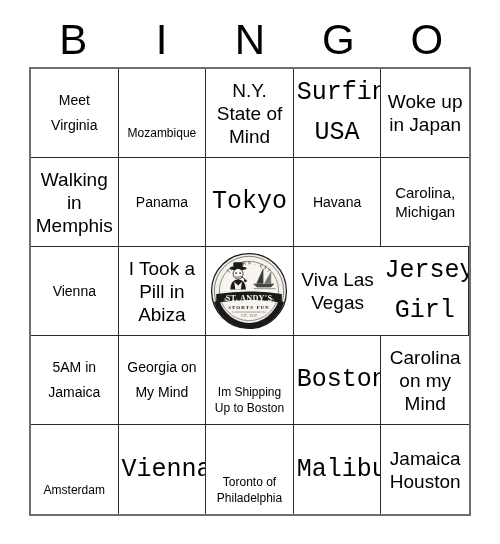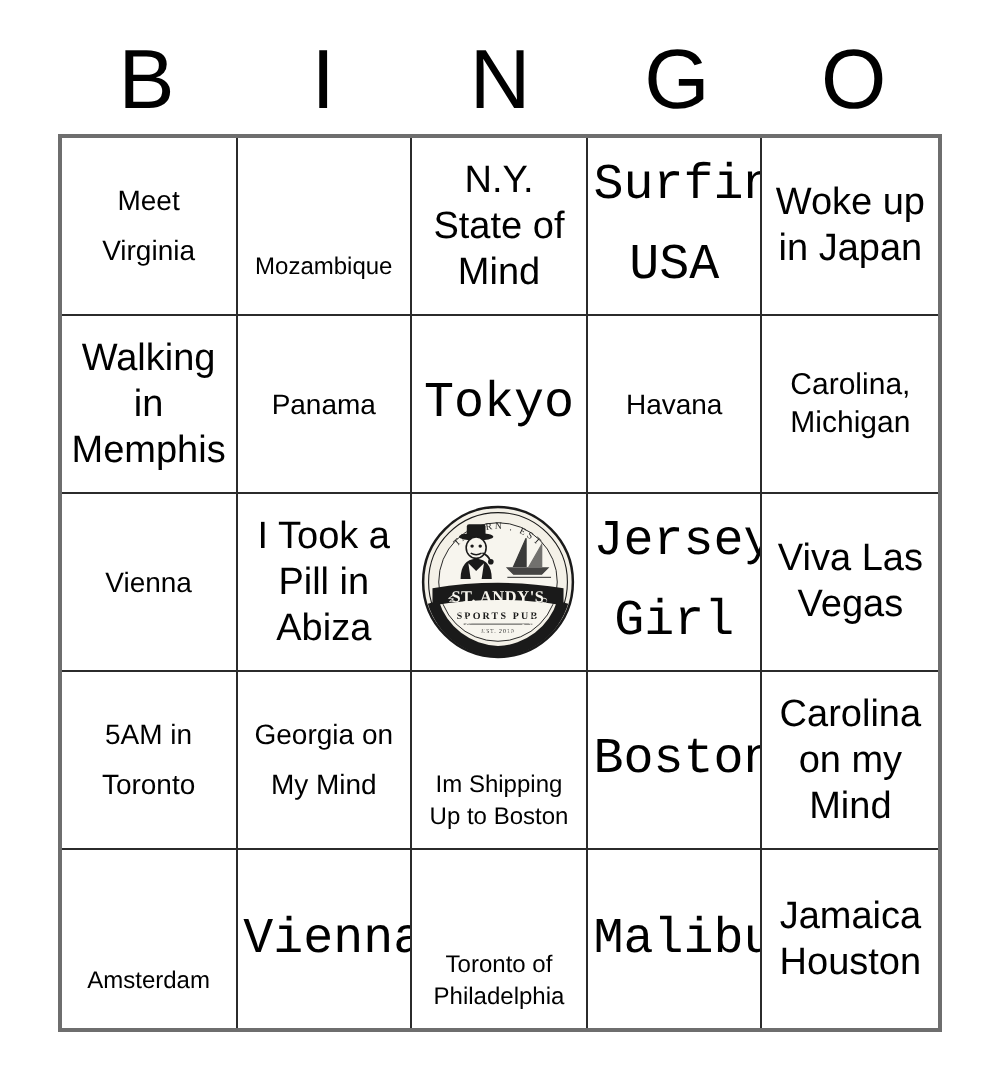--- a/index.html
+++ b/index.html
@@ -206,29 +206,29 @@
           <text x="50" y="83" text-anchor="middle" font-family="'Liberation Serif', serif" font-size="3.8" fill="#1a1a1a" letter-spacing="0.6">EST. 2019</text>
 
           <path d="M 8,58 A 42,42 0 0 0 92,58 L 86,58 A 36,36 0 0 1 14,58 Z" fill="#1a1a1a" opacity="0"></path>
           <path d="M50,98 A 48,48 0 0 1 5,64 L 12,62 A 41,41 0 0 0 50,91 A 41,41 0 0 0 88,62 L 95,64 A 48,48 0 0 1 50,98 Z" fill="#1a1a1a"></path>
           <text font-family="'Liberation Serif', serif" font-size="5.4" fill="#f7f5ee" letter-spacing="1.4">
             <textPath href="#arcBottom" startOffset="50%" text-anchor="middle">WHERE THE LOCALS GO</textPath>
           </text>
         </svg>
       </div>
     </div>
+    <div class="cell col-last">
+      <span class="cell-text fs-md">Viva Las Vegas</span>
+    </div>
     <div class="cell">
       <span class="cell-text fs-xl">Jersey Girl</span>
     </div>
-    <div class="cell col-last">
-      <span class="cell-text fs-md">Viva Las Vegas</span>
-    </div>
-
-    <div class="cell">
-      <span class="cell-text fs-lg">5AM in Toronto</span>
+
+    <div class="cell">
+      <span class="cell-text fs-lg">5AM in Jamaica</span>
     </div>
     <div class="cell">
       <span class="cell-text fs-lg">Georgia on My Mind</span>
     </div>
     <div class="cell">
       <span class="cell-text fs-xs">Im Shipping Up to Boston</span>
     </div>
     <div class="cell">
       <span class="cell-text fs-xl">Boston</span>
     </div>

